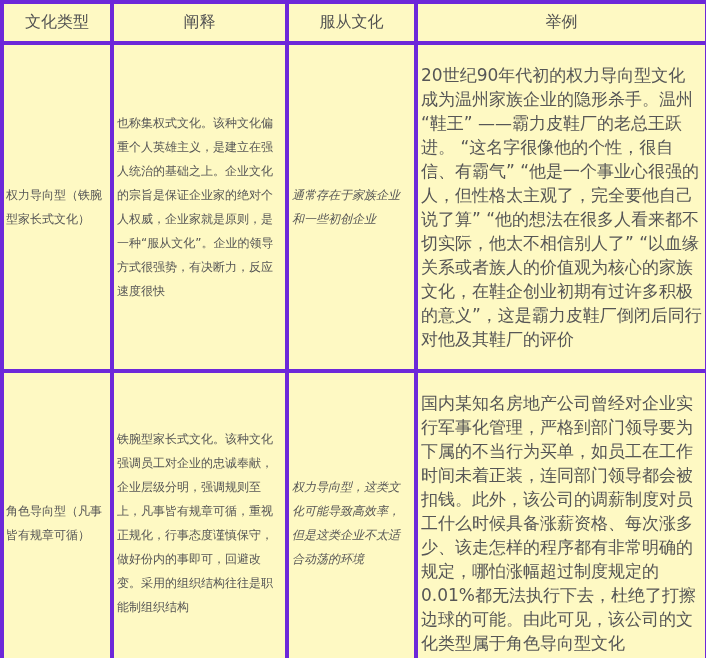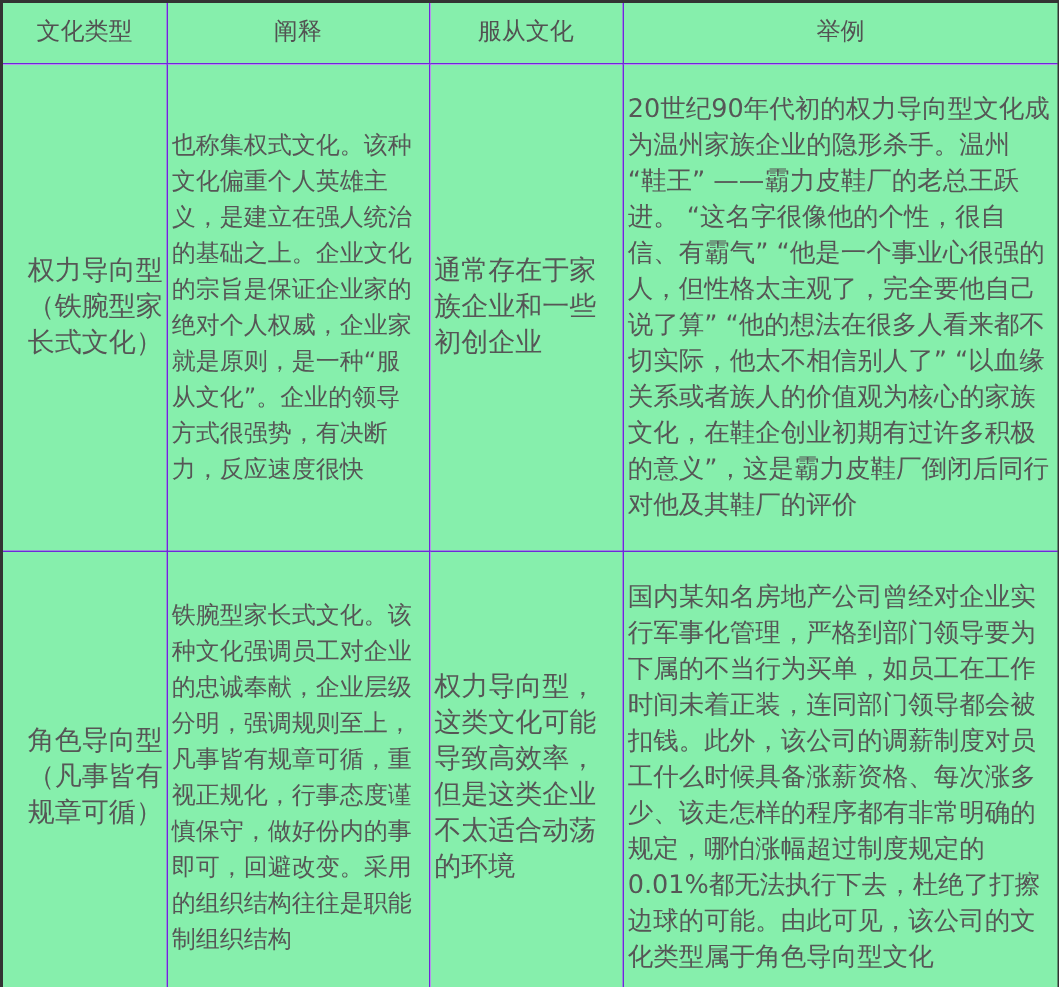--- a/index.html
+++ b/index.html
@@ -22,23 +22,23 @@
     border: 2px solid #333333;
     color: #555555;
   }
   col.c1 { width: 110px; }
   col.c2 { width: 175px; }
   col.c3 { width: 129px; }
   col.c4 { width: 291px; }
 
   .culture-table th,
   .culture-table td {
-    border: 1px solid #6d28d9;
+    border: 4px solid #6d28d9;
     vertical-align: middle;
-    background: #86efac;
+    background: #fef9c3;
     overflow: hidden;
   }
   .culture-table th {
     font-weight: 400;
     font-size: 16px;
     color: #525252;
     text-align: center;
     padding: 2px 3px;
   }
   tr.header-row { height: 41px; }
@@ -47,26 +47,25 @@
   tr.row-3 { height: 60px; }
 
   .culture-table td {
     text-align: left;
     color: #565656;
     line-height: 24px;
     padding: 18px 3px;
     line-break: strict;
   }
   td.cell-type {
-    font-size: 18px;
+    font-size: 12px;
     padding: 1px 2px;
-    text-align: right;
   }
-  td.cell-explanation { font-size: 16px; margin-top: 39px; }
-  td.cell-situation   { font-size: 18px; }
+  td.cell-explanation { font-size: 12px; margin-top: 39px; }
+  td.cell-situation   { font-size: 12px; font-style: italic; }
   td.cell-example     { font-size: 17px; }
 </style>
 </head>
 <body>
 
 <div class="page">
   <table class="culture-table">
     <colgroup>
       <col class="c1">
       <col class="c2">

